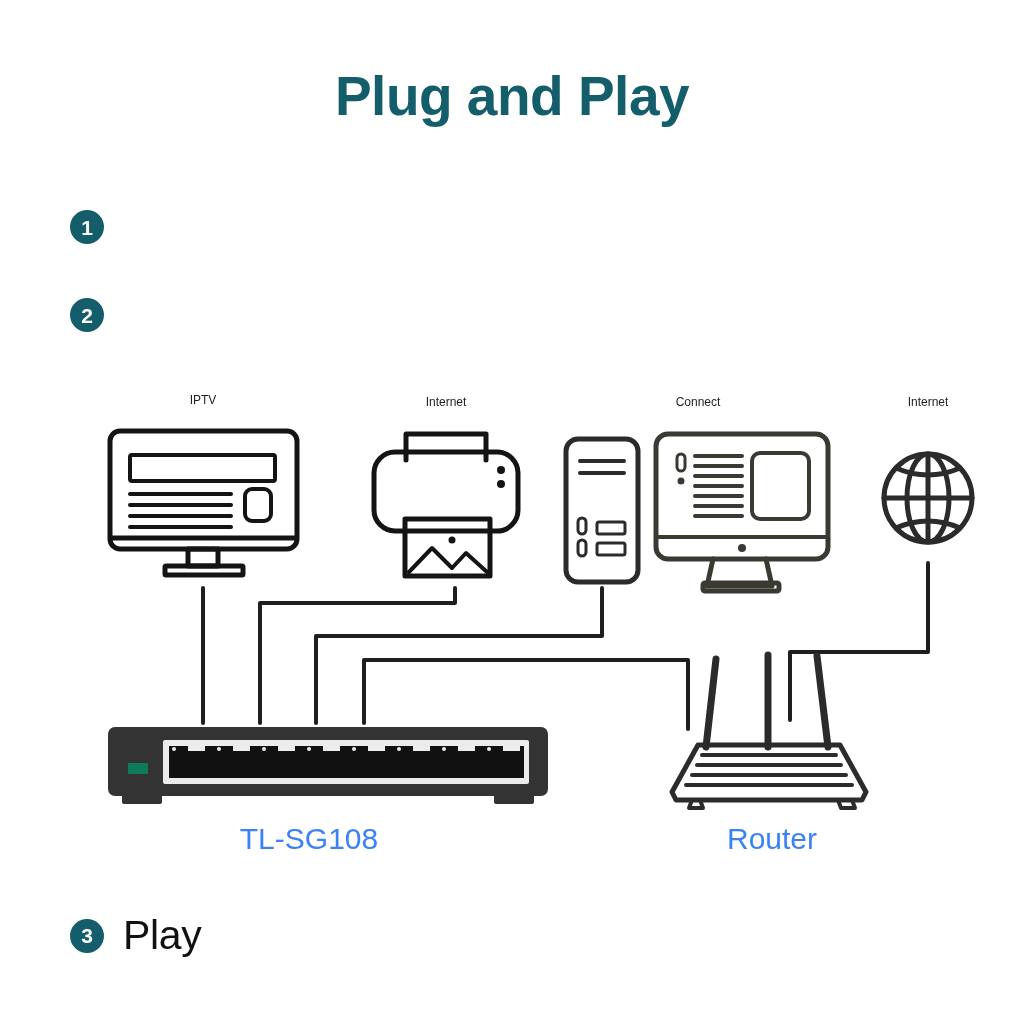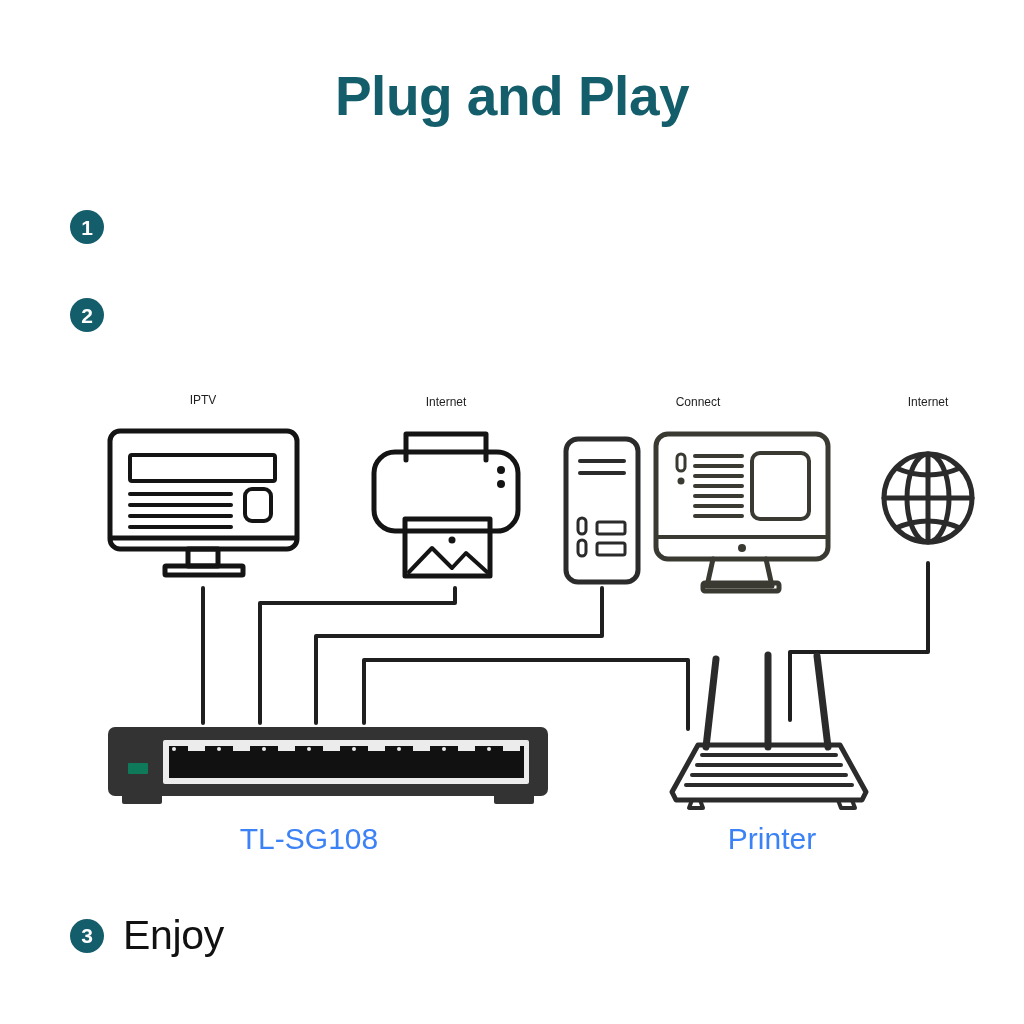--- a/index.html
+++ b/index.html
@@ -112,30 +112,30 @@
   <div class="step" id="step-1">
     <div class="step-badge">1</div>
   </div>
 
   <div class="step" id="step-2">
     <div class="step-badge">2</div>
   </div>
 
   <div class="step" id="step-3">
     <div class="step-badge">3</div>
-    <div class="step-label">Enjoy</div>
+    <div class="step-label">Play</div>
   </div>
 
   <div class="dev-label" style="left:203px; top:394px;">IPTV</div>
   <div class="dev-label" style="left:446px; top:396px;">Internet</div>
   <div class="dev-label" style="left:698px; top:396px;">Connect</div>
   <div class="dev-label" style="left:928px; top:396px;">Internet</div>
 
   <div class="big-label" style="left:309px; top:824px;">TL-SG108</div>
-  <div class="big-label" style="left:772px; top:824px;">Printer</div>
+  <div class="big-label" style="left:772px; top:824px;">Router</div>
 
   <svg class="art" viewBox="0 0 1024 1024" xmlns="http://www.w3.org/2000/svg">
 
     <g fill="none" stroke="#1f1f1f" stroke-width="4" stroke-linecap="round" stroke-linejoin="round">
 
       <path d="M 203 588 L 203 723"></path>
 
       <path d="M 455 588 L 455 603 L 260 603 L 260 723"></path>
 
       <path d="M 602 588 L 602 636 L 316 636 L 316 723"></path>

